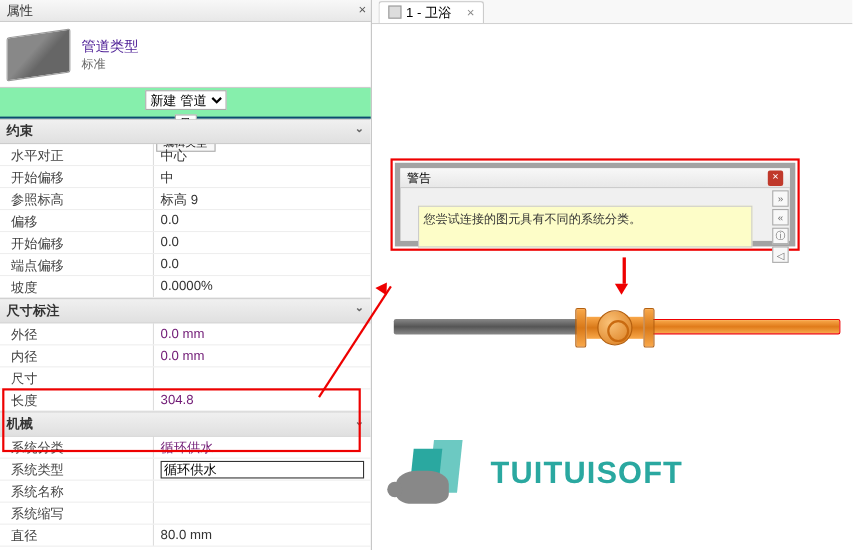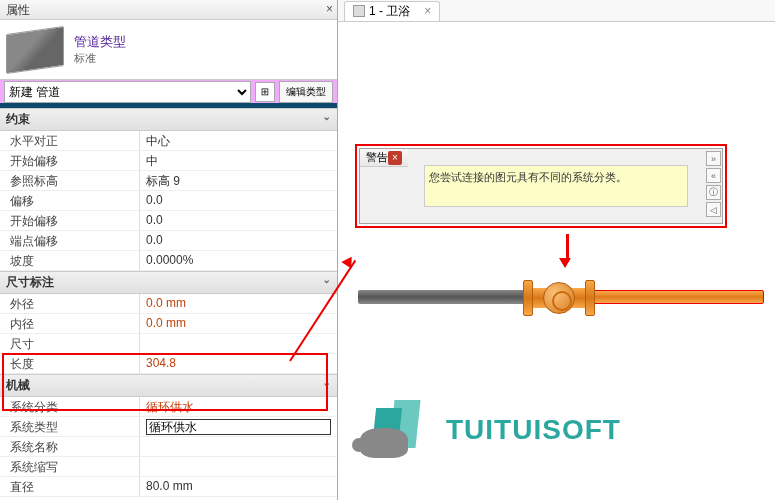--- a/index.html
+++ b/index.html
@@ -7,45 +7,45 @@
 
 .panel { position: absolute; left: 0; top: 0; width: 338px; height: 500px; border-right: 1px solid #aaa; background: #f5f5f5; }
 .panel-header { height: 20px; background: linear-gradient(#f8f8f8,#e8e8e8); border-bottom: 1px solid #ccc; padding: 2px 6px; font-size: 12px; color: #333; position: relative; }
 .panel-header .x { position: absolute; right: 4px; top: 2px; font-size: 12px; color: #555; cursor: pointer; }
 
 .family-box { height: 60px; background: #fff; border-bottom: 1px solid #ccc; display: flex; align-items: center; padding: 6px; }
 .family-thumb { width: 58px; height: 40px; background: linear-gradient(135deg,#888 40%,#666 60%); border: 1px solid #999; border-radius: 2px; transform: skewY(-8deg); margin-right: 10px; }
 .family-text .t1 { font-size: 13px; color: #4c1d95; }
 .family-text .t2 { font-size: 11px; color: #666; }
 
-.typebar { height: 28px; display: flex; align-items: center; background: #f0abfc; border-bottom: 5px solid #0c4a6e; padding: 2px 4px; gap: 4px; }
+.typebar { height: 28px; display: flex; align-items: center; background: #86efac; border-bottom: 2px solid #0c4a6e; padding: 2px 4px; gap: 4px; flex-direction: column; }
 .typebar select { flex: 1; height: 22px; font-size: 12px; border: 1px solid #aaa; background: #fff; }
 .typebar .icon-btn { width: 20px; height: 20px; border: 1px solid #aaa; background: #fff; display: flex; align-items: center; justify-content: center; font-size: 10px; }
 .typebar .edit-btn { height: 22px; padding: 0 6px; border: 1px solid #aaa; background: #f8f8f8; font-size: 10px; }
 
 .props { height: calc(100% - 108px); overflow-y: auto; background: #fff; }
 .group-header { background: linear-gradient(#f0f0f0,#e0e0e0); border-top: 1px solid #ccc; border-bottom: 1px solid #ccc; padding: 2px 6px; font-size: 12px; font-weight: bold; color: #333; position: relative; }
 .group-header .chev { position: absolute; right: 6px; top: 2px; font-size: 10px; color: #666; }
 .prop-row { display: flex; height: 20px; border-bottom: 1px solid #eee; }
 .prop-row .k { width: 140px; padding: 2px 10px; color: #444; border-right: 1px solid #ddd; overflow: hidden; }
 .prop-row .v { flex: 1; padding: 2px 6px; color: #333; }
 .prop-row .v input { width: 100%; height: 16px; border: 1px solid #333; font-size: 12px; padding: 0 2px; }
-.prop-row.dim .v { color: #c2410c; }
+.prop-row.dim .v { color: #701a75; }
 
 .highlight-box { position: absolute; border: 2px solid #e00; pointer-events: none; }
 
 .tab-strip { position: absolute; left: 338px; top: 0; right: 0; height: 22px; background: #f8f8f8; border-bottom: 1px solid #ccc; display: flex; align-items: center; padding-left: 6px; }
 .tab { display: flex; align-items: center; height: 20px; padding: 0 8px; border: 1px solid #ccc; border-bottom: none; background: #fff; border-radius: 3px 3px 0 0; font-size: 12px; gap: 4px; }
 .tab .ticon { width: 12px; height: 12px; background: #ddd; border: 1px solid #999; }
 .tab .tx { margin-left: 10px; color: #888; cursor: pointer; }
 
 .canvas { position: absolute; left: 338px; top: 22px; right: 0; bottom: 0; background: #fff; }
 
 .warning-box { position: absolute; left: 355px; top: 144px; width: 372px; height: 84px; border: 2px solid #e00; }
-.warning-inner { position: absolute; left: 2px; top: 2px; right: 2px; bottom: 2px; border: 1px solid #a3a3a3; background: #f0f0f0; display: flex; flex-direction: row; }
+.warning-inner { position: absolute; left: 2px; top: 2px; right: 2px; bottom: 2px; border: 5px solid #a3a3a3; background: #f0f0f0; display: flex; flex-direction: column; }
 .warning-title { height: 18px; background: linear-gradient(#f8f8f8,#e8e8e8); border-bottom: 1px solid #ccc; padding: 1px 6px; font-size: 11px; display: flex; align-items: center; justify-content: space-between; }
 .warning-title .wx { width: 14px; height: 14px; background: #c0392b; color: #fff; display: flex; align-items: center; justify-content: center; font-size: 10px; border-radius: 2px; cursor: pointer; }
 .warning-body { flex: 1; display: flex; }
 .warning-msg { flex: 1; background: #fdfdc8; border: 1px solid #ccc; margin: 16px; padding: 4px; font-size: 11px; color: #333; }
 .warning-side { width: 18px; display: flex; flex-direction: column; gap: 2px; padding: 2px; }
 .warning-side div { width: 15px; height: 15px; border: 1px solid #aaa; background: #f8f8f8; font-size: 9px; display: flex; align-items: center; justify-content: center; color: #666; cursor: pointer; }
 .arrow-line { position: absolute; background: #e00; transform-origin: left center; pointer-events: none; }
 .arrow-head { position: absolute; width: 0; height: 0; border-left: 10px solid #e00; border-top: 6px solid transparent; border-bottom: 6px solid transparent; pointer-events: none; }
 
 .arrow-down { position: absolute; left: 563px; top: 234px; pointer-events: none; }

